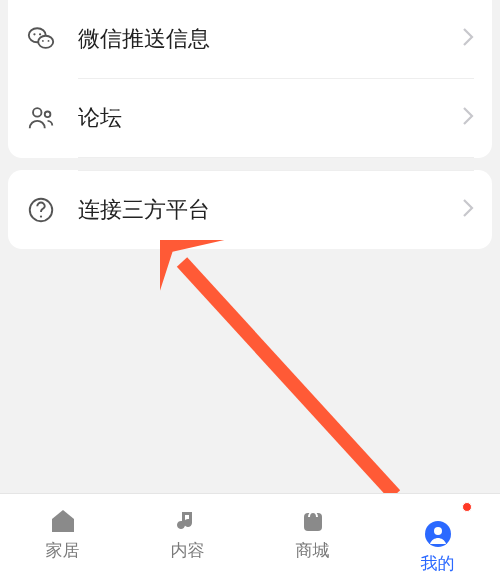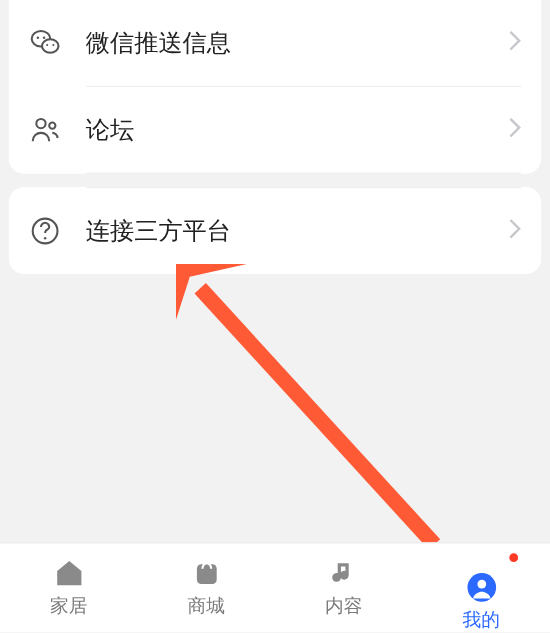--- a/index.html
+++ b/index.html
@@ -170,30 +170,30 @@
 
 <div class="tabbar">
   <div class="tab">
     <svg viewBox="0 0 28 28" fill="#8a8a8a">
         <path d="M14 3l11 9v13H3V12z"></path>
       </svg>
     <span>家居</span>
   </div>
   <div class="tab">
     <svg viewBox="0 0 28 28" fill="#8a8a8a">
+        <path d="M11 5v13a4 4 0 1 1-3-3.9V5h10v11a4 4 0 1 1-3-3.9V8h-4z"></path>
+      </svg>
+    <span>内容</span>
+  </div>
+  <div class="tab">
+    <svg viewBox="0 0 28 28" fill="#8a8a8a">
         <rect x="5" y="6" width="18" height="18" rx="4"></rect>
         <path d="M10 10c0-3 2-5 4-5s4 2 4 5" fill="none" stroke="#fff" stroke-width="2"></path>
       </svg>
     <span>商城</span>
-  </div>
-  <div class="tab">
-    <svg viewBox="0 0 28 28" fill="#8a8a8a">
-        <path d="M11 5v13a4 4 0 1 1-3-3.9V5h10v11a4 4 0 1 1-3-3.9V8h-4z"></path>
-      </svg>
-    <span>内容</span>
   </div>
   <div class="tab active">
     <svg viewBox="0 0 28 28" fill="#2b69ff">
         <circle cx="14" cy="14" r="13"></circle>
         <circle cx="14" cy="11" r="4" fill="#fff"></circle>
         <path d="M6 24c1-4 5-6 8-6s7 2 8 6" fill="#fff"></path>
       </svg>
     <span class="tab-dot"></span>
     <span>我的</span>
   </div>

